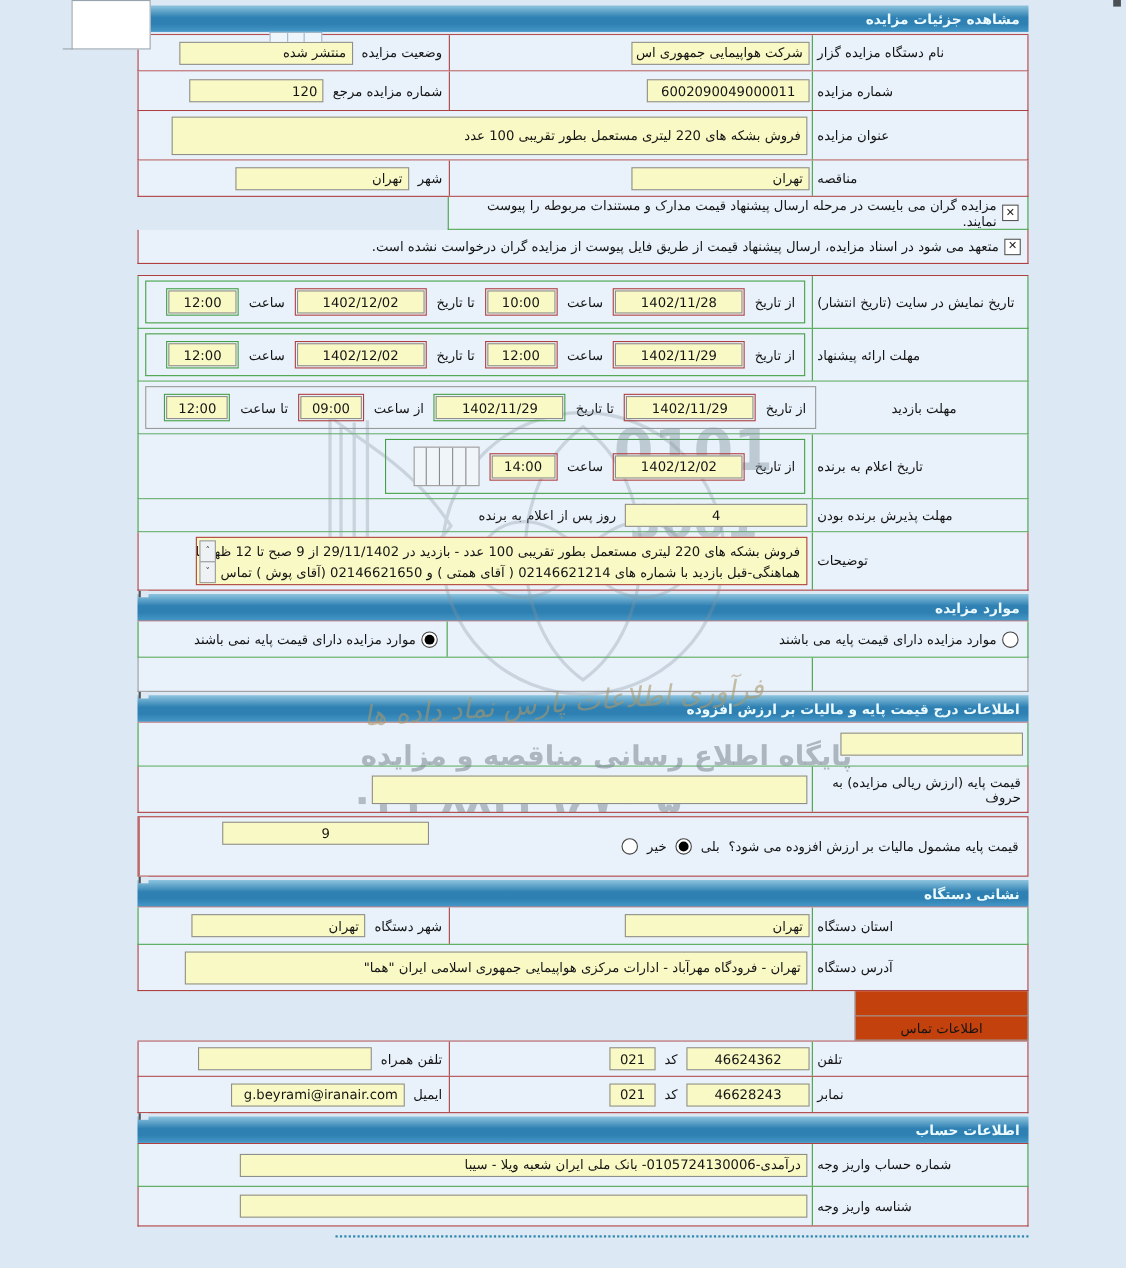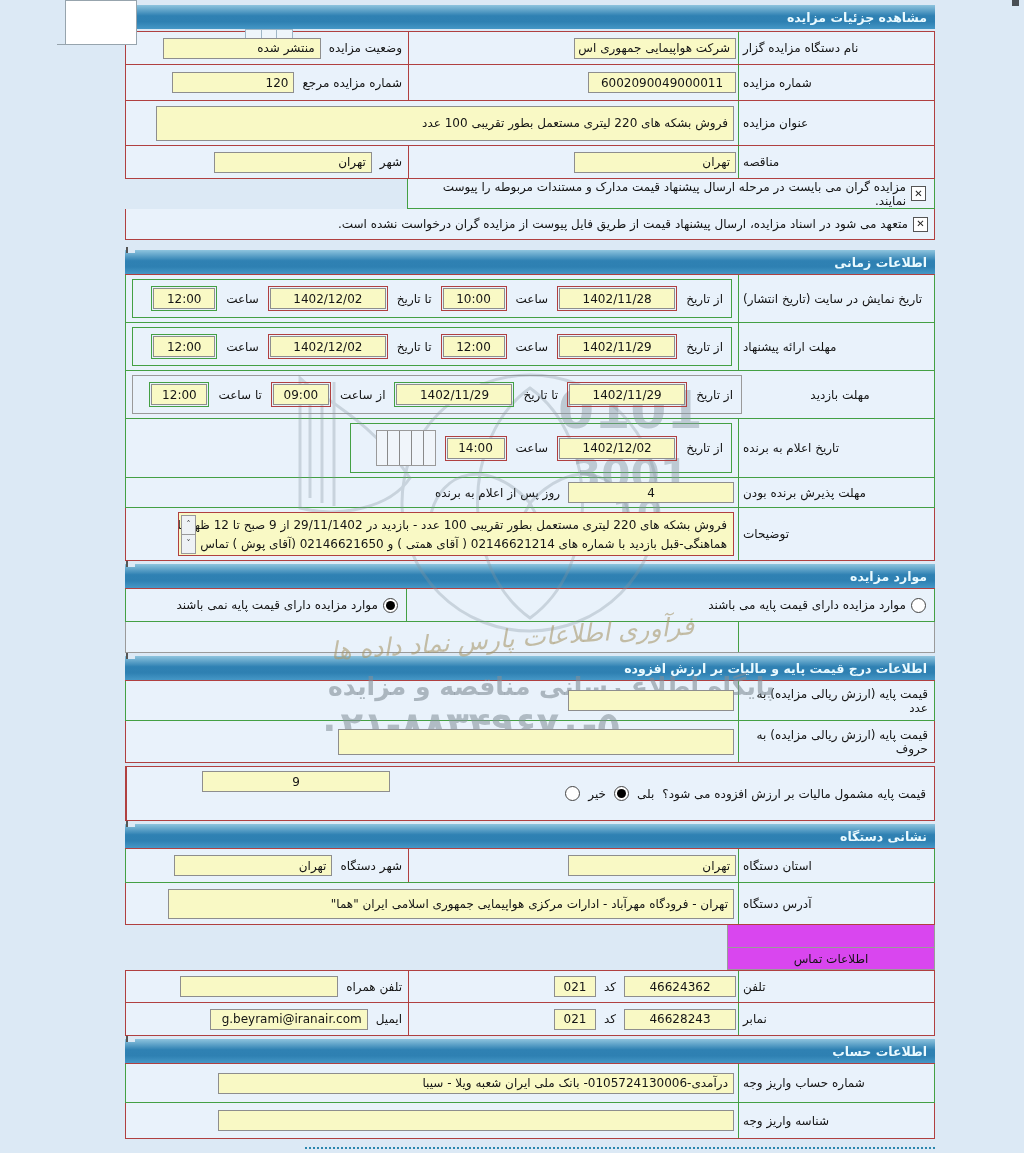--- a/index.html
+++ b/index.html
@@ -51,21 +51,21 @@
   .sb{position:absolute;left:2px;width:13px;height:18px;border:1px solid #999;background:#eef2f5;
       display:flex;align-items:center;justify-content:center;font-size:8px;color:#333}
   .sb.up{top:2px}.sb.dn{top:21px}
   .sb.up::after{content:"˄"}.sb.dn::after{content:"˅"}
   
   .striped{width:58px;height:34px;background:#f0f5fa;border:1px solid #9a9a9a;display:flex;position:relative;z-index:2}
   .striped i{flex:1;border-left:1px solid #8a8a8a}
   .striped i:last-child{border-left:none}
   
   .siderow{display:flex;background:transparent}
-  .sidecell{width:208px;box-sizing:border-box;border:1px solid #9a9a9a;border-top:none;background:#d946ef;
+  .sidecell{width:158px;box-sizing:border-box;border:1px solid #9a9a9a;border-top:none;background:#c2410c;
             display:flex;align-items:center;justify-content:center}
   
   .vat-l{width:276px;flex:none;align-self:stretch;border-left:1px solid #b04040;display:flex;flex-direction:column;box-sizing:border-box}
   .vat-lbl{border-bottom:1px solid #a94b4b;padding:5px 8px 3px;text-align:right}
   
   .dots{width:630px;border-top:2px dotted #2a86ae;margin-top:8px}
   .footer{display:flex;align-items:center;gap:16px;padding:6px 218px 0 0}
   
   .whitebox{position:absolute;left:65px;top:0;width:70px;height:43px;background:#fff;border:1px solid #97a4ad;z-index:6}
   .whitebox::after{content:"";position:absolute;left:-9px;bottom:-1px;width:9px;height:1px;background:#97a4ad}
@@ -183,24 +183,20 @@
     <div class="row" style="min-height:31px">
       <div class="val" style="padding:0 6px">
         <span class="cb on"></span>
         <span>متعهد می شود در اسناد مزایده، ارسال پیشنهاد قیمت از طریق فایل پیوست از مزایده گران درخواست نشده است.</span>
       </div>
     </div>
   </div>
 
   <div class="gap10"></div>
 
-  <div class="hdr">
-    <span>اطلاعات زمانی</span>
-      <i class="notch"></i>
-  </div>
   <div class="tbl">
 
     <div class="row green" style="min-height:45px">
       <div class="lbl">
           <span>تاریخ نمایش در سایت (تاریخ انتشار)</span>
         </div>
       <div class="timebox">
         <span class="tlbl">از تاریخ</span>
         <span class="wrapR">
             <span class="inp center" style="width:116px">1402/11/28</span>
@@ -342,23 +338,20 @@
   </div>
 
   <div class="gap3"></div>
 
   <div class="hdr">
     <span>اطلاعات درج قیمت پایه و مالیات بر ارزش افزوده</span>
       <i class="notch"></i>
   </div>
   <div class="tbl">
     <div class="row green" style="min-height:40px">
-      <div class="lbl">
-          <span>قیمت پایه (ارزش ریالی مزایده) به عدد</span>
-        </div>
       <div class="val">
         <div class="inp" style="width:166px"></div>
       </div>
     </div>
     <div class="row" style="min-height:42px">
       <div class="lbl">
           <span>قیمت پایه (ارزش ریالی مزایده) به حروف</span>
         </div>
       <div class="val">
         <div class="inp" style="width:396px;height:26px"></div>

